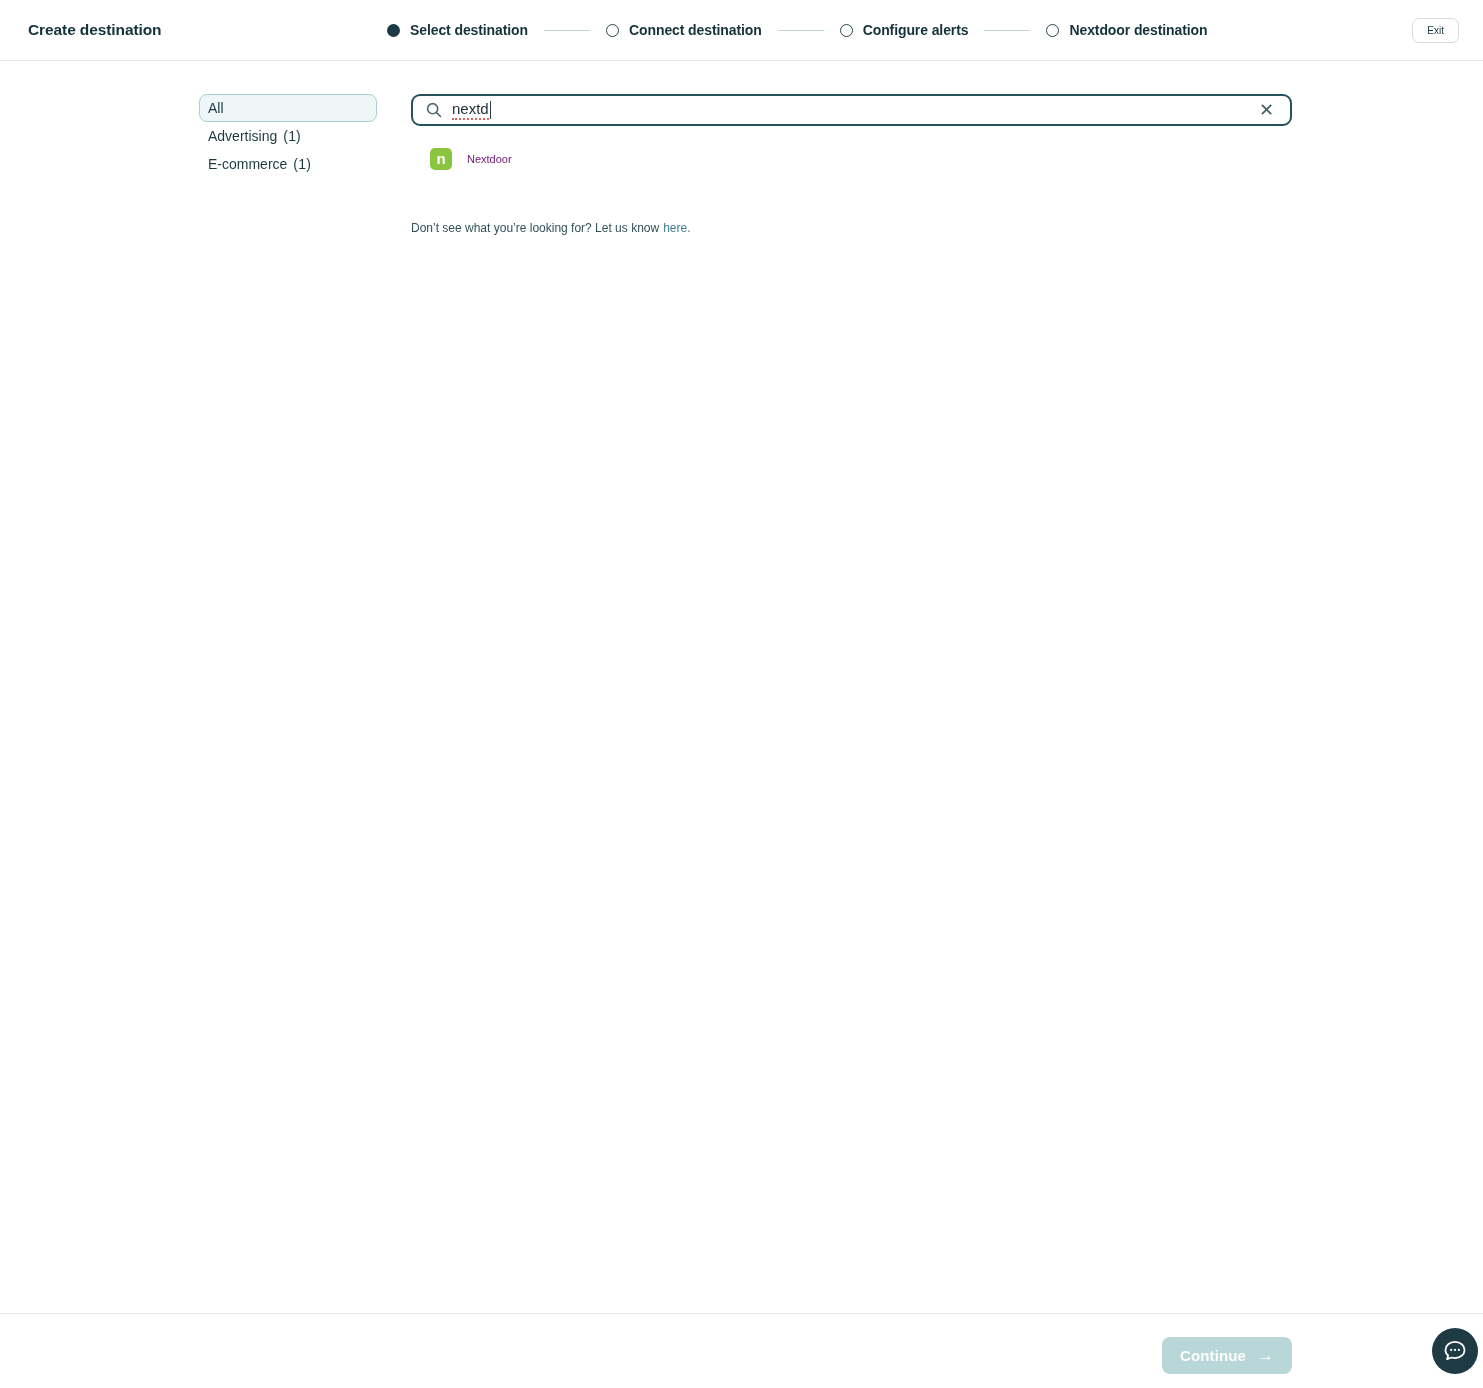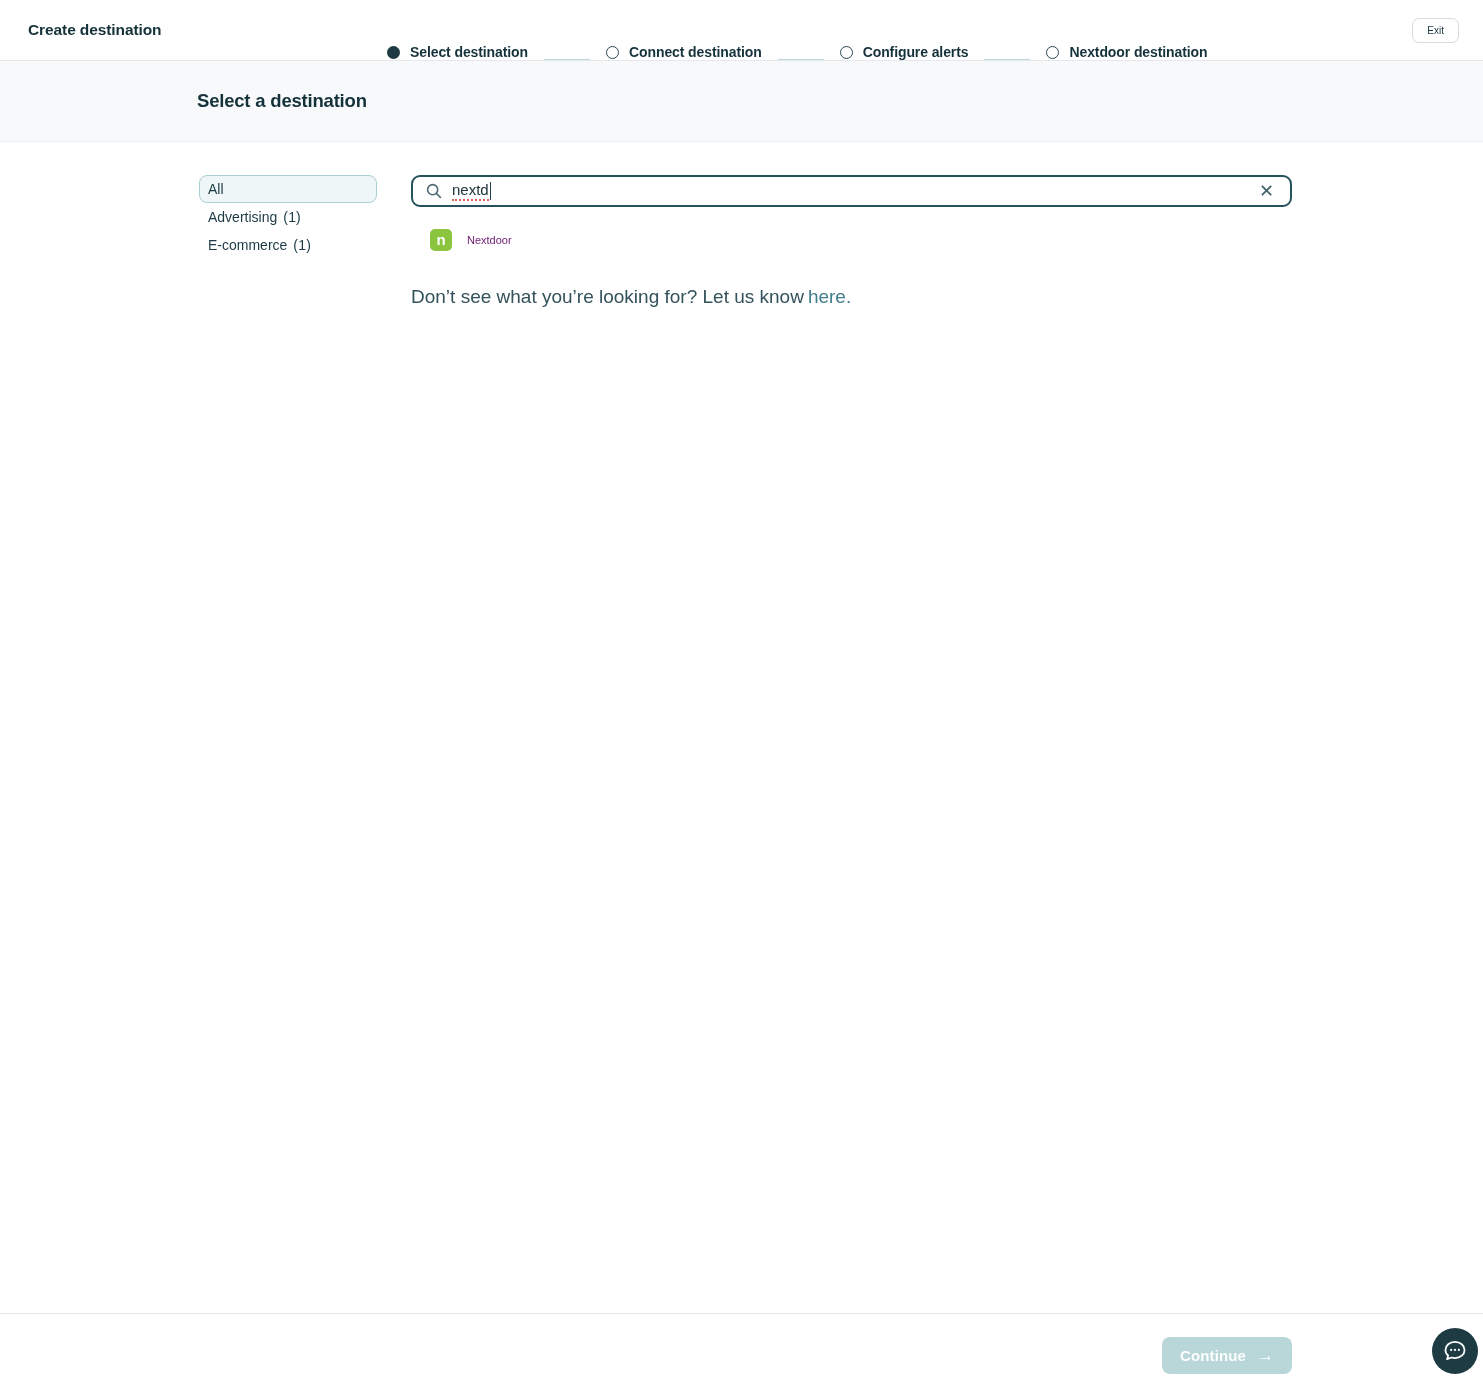--- a/index.html
+++ b/index.html
@@ -17,21 +17,21 @@
     height: 61px; flex: none;
     display: flex; align-items: center;
     padding: 0 24px 0 28px;
     border-bottom: 1px solid #e5e8ea;
     background: #ffffff;
     position: relative;
   }
   .topbar-title { font-size: 15.5px; font-weight: 700; color: #15323b; letter-spacing: -0.1px; }
   .stepper {
     position: absolute; left: 387px; top: 0; height: 100%;
-    display: flex; align-items: flex-end; gap: 16px;
+    display: flex; align-items: center; gap: 16px;
   }
   .step { display: flex; align-items: center; gap: 10px; }
   .step-label { font-size: 14px; font-weight: 700; color: #15323b; letter-spacing: -0.1px; }
   .dot { width: 13px; height: 13px; border-radius: 50%; flex: none; }
   .dot.filled { background: #1d3942; }
   .dot.empty { background: #ffffff; border: 1.5px solid #2a4750; }
   .connector { width: 46px; height: 0; border-top: 1.5px solid #bdd9da; }
   .exit-btn {
     margin-left: auto;
     padding: 6px 14px;
@@ -112,21 +112,21 @@
     width: 22px; height: 22px; flex: none;
     border-radius: 5px;
     background: #8bc53f;
     color: #ffffff;
     font-size: 15px; font-weight: 700;
     display: flex; align-items: center; justify-content: center;
     padding-bottom: 2px;
   }
   .appname { font-size: 11px; font-weight: 500; color: #701a75; }
 
-  .help { margin-top: 31px; font-size: 19px; color: #33525c; }
+  .help { margin-top: 47px; font-size: 12px; color: #33525c; }
   .help-link { color: #417d8c; margin-left: 4px; cursor: pointer; }
 
   
   .footer {
     height: 75px; flex: none;
     border-top: 1px solid #e4e7e9;
     background: #ffffff;
     position: relative;
     text-decoration: underline;
   }
@@ -179,23 +179,20 @@
       <span class="connector"></span>
       <div class="step">
         <span class="dot empty"></span>
         <span class="step-label">Nextdoor destination</span>
       </div>
     </div>
 
     <button class="exit-btn">Exit</button>
   </header>
 
-  <div class="subheader">
-    <h1>Select a destination</h1>
-  </div>
 
   <main class="content">
 
     <aside class="sidebar">
       <div class="cat selected">
         <span>All</span>
         <span class="count"></span>
       </div>
       <div class="cat">
         <span>Advertising</span>

